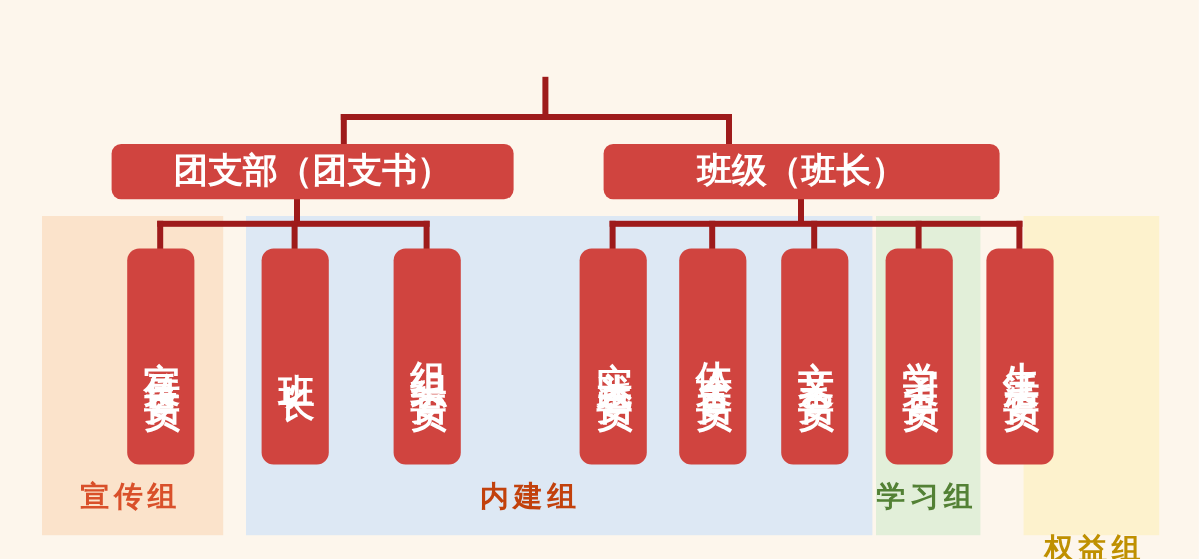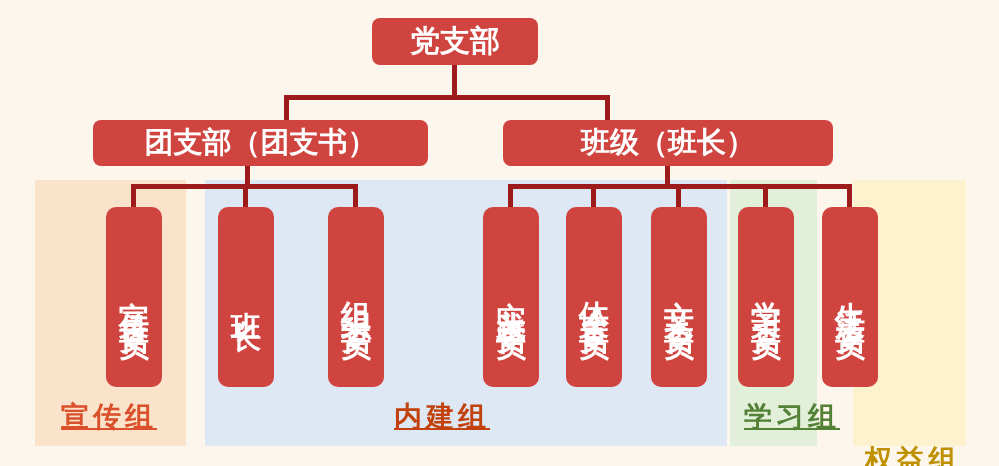--- a/index.html
+++ b/index.html
@@ -54,29 +54,28 @@
     text-orientation: upright;
     letter-spacing: 10px;
     line-height: 1;
   }
 
   
   .glabel {
     position: absolute;
     top: 398px;
     z-index: 3;
-    font-size: 28px;
+    font-size: 24px;
     font-weight: bold;
     text-align: center;
     letter-spacing: 4px;
-    text-decoration: underline;
   }
   .gl-1 { left: 33px;  width: 152px; color: #d9502a; }
   .gl-2 { left: 372px; width: 140px; color: #c2410c; }
-  .gl-3 { left: 705px; width: 135px; color: #538135; text-align: right; }
+  .gl-3 { left: 705px; width: 135px; color: #538135; }
   .gl-4 { left: 845px; width: 135px; color: #bf9000; margin-top: 43px; }
 </style>
 </head>
 <body>
 
 <div class="canvas">
 
   <div class="band band-1"></div>
   <div class="band band-2"></div>
   <div class="band band-3"></div>
@@ -94,21 +93,20 @@
   <div class="line v" style="left:353px; top:184px; height:25px;"></div>
 
   <div class="line v" style="left:665px; top:165px; height:23px;"></div>
   <div class="line h" style="left:508px; top:184px; width:344px;"></div>
   <div class="line v" style="left:508px; top:184px; height:25px;"></div>
   <div class="line v" style="left:591px; top:184px; height:25px;"></div>
   <div class="line v" style="left:676px; top:184px; height:25px;"></div>
   <div class="line v" style="left:763px; top:184px; height:25px;"></div>
   <div class="line v" style="left:847px; top:184px; height:25px;"></div>
 
-  <div class="node root">党支部</div>
   <div class="node branch1">团支部（团支书）</div>
   <div class="node branch2">班级（班长）</div>
 
   <div class="node member m0">
     <span class="vtext">宣传委员</span>
   </div>
   <div class="node member m1">
     <span class="vtext">班长</span>
   </div>
   <div class="node member m2">

